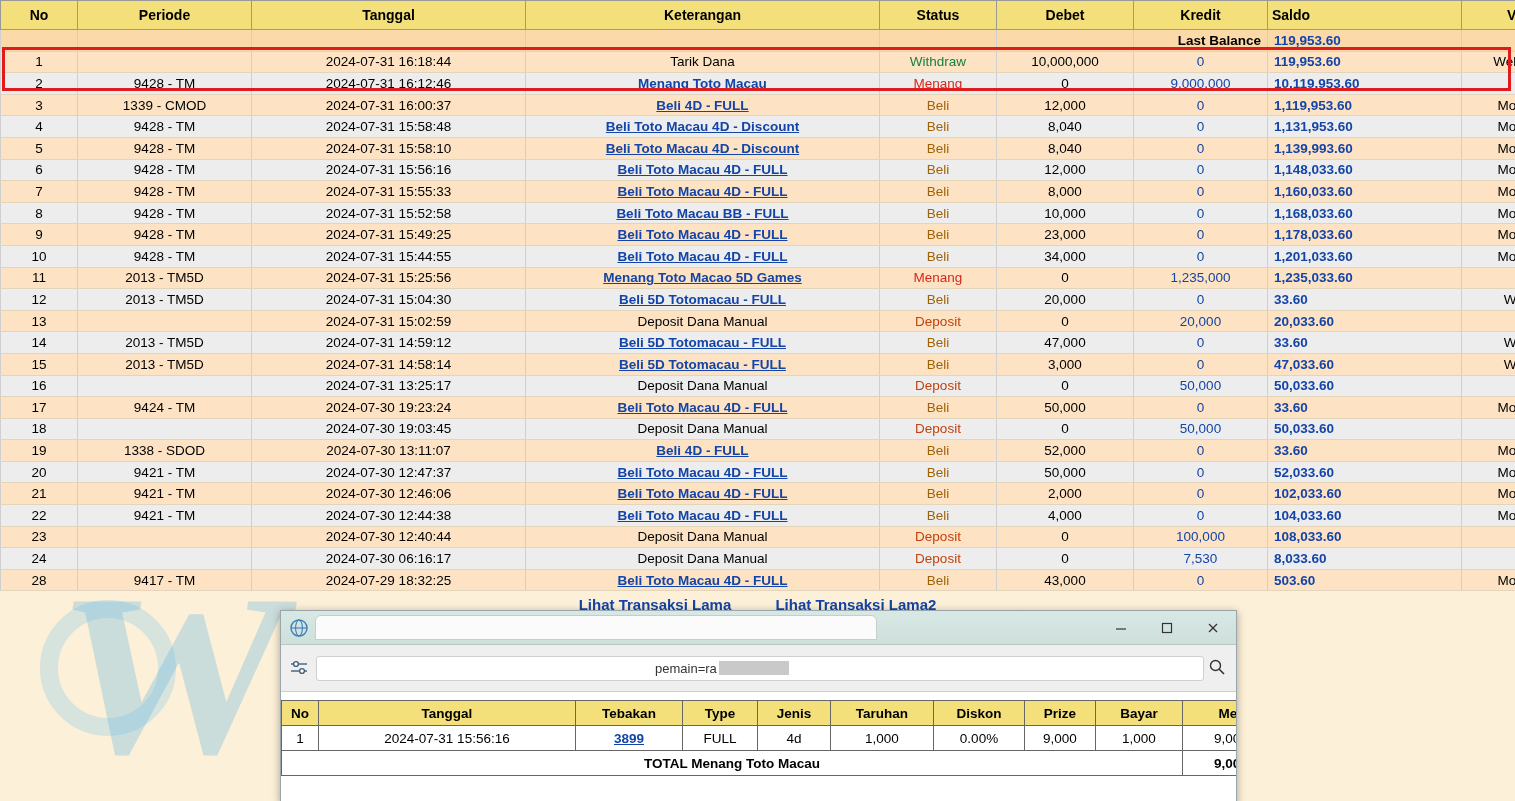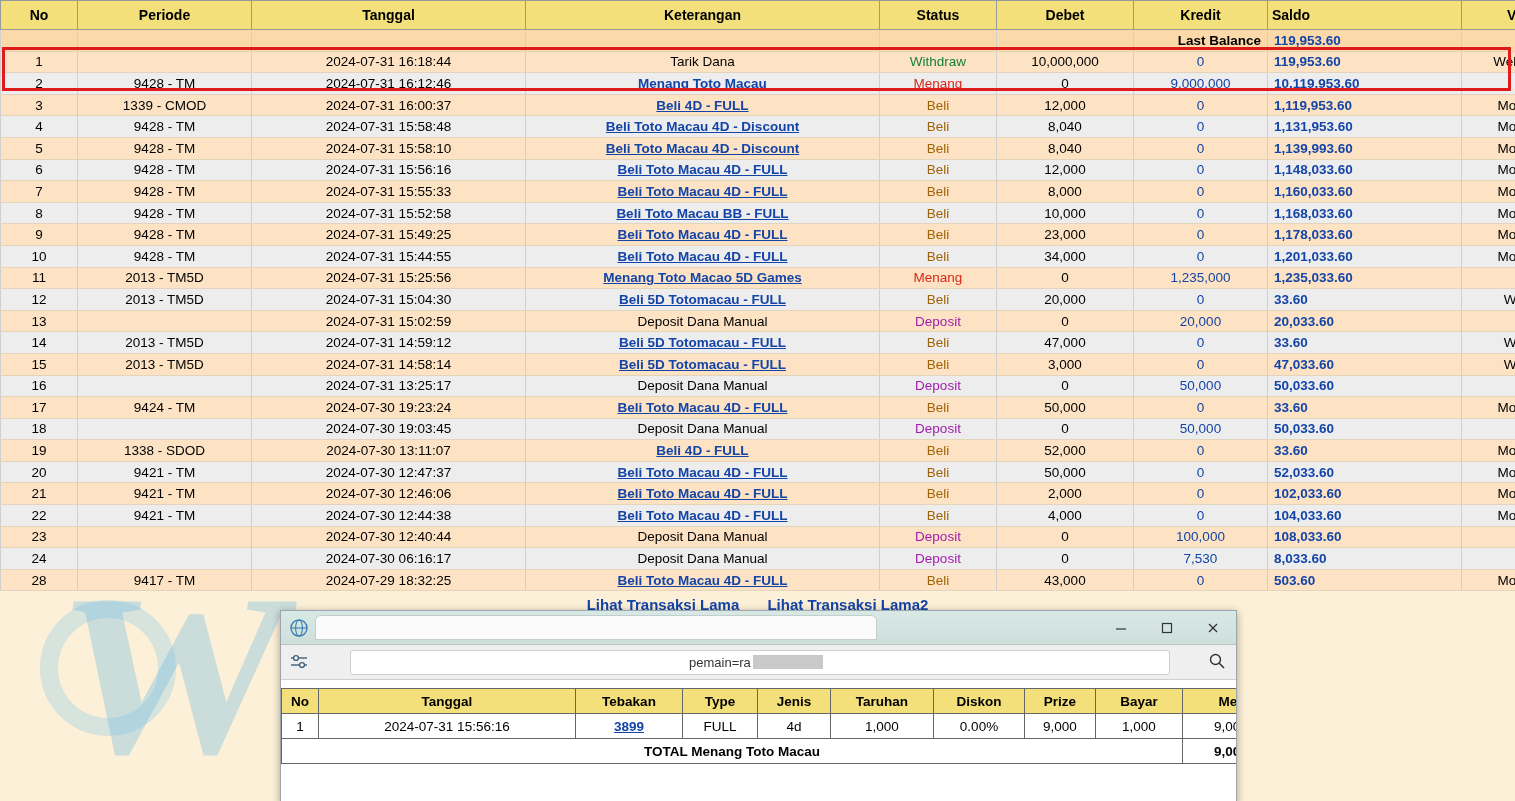--- a/index.html
+++ b/index.html
@@ -73,21 +73,21 @@
   .c-status{width:108px;text-align:center;}
   .c-debet{width:128px;text-align:center;}
   .c-kredit{width:125px;text-align:center;}
   .c-saldo{width:185px;text-align:left;}
   .c-via{width:103px;text-align:center;}
 
   .link{color:#1344a8;text-decoration:underline;cursor:pointer;font-weight:bold;}
   .st-withdraw{color:#15803d;}
   .st-menang{color:#d6281a;}
   .st-beli{color:#a16207;}
-  .st-deposit{color:#a21caf;}
+  .st-deposit{color:#c2410c;}
   .num-blue{color:#1344a8;}
   .saldo{color:#1344a8;font-weight:bold;}
   .lb-label{text-align:right;padding-right:10px;color:#000;}
   .lb-val{color:#1344a8;}
 
   
   .redbox{
     position:absolute;
     left:2px;top:47px;
     width:1509px;height:44px;
@@ -96,21 +96,21 @@
     pointer-events:none;
     box-sizing:border-box;
   }
 
   .footer-links{
     text-align:center;
     padding-top:5px;
     font-size:15px;
     font-weight:bold;
   }
-  .footer-links a{color:#1344a8;text-decoration:underline;margin:0 12px;cursor:pointer;}
+  .footer-links a{color:#1344a8;text-decoration:underline;margin:0 20px;cursor:pointer;}
 
   
   .popup{
     position:absolute;
     left:280px;top:610px;
     width:955px;height:191px;
     background:#e9e9e9;
     border:1px solid #9aa6ac;
     box-shadow:0 2px 8px rgba(0,0,0,0.35);
     z-index:10;
@@ -138,22 +138,21 @@
     width:46px;height:32px;
     display:flex;align-items:center;justify-content:center;
     font-size:15px;color:#333;cursor:pointer;
   }
   .pop-btn svg{display:block;}
   .pop-urlbar{
     height:34px;
     background:#efefef;
     display:flex;align-items:center;
     border-bottom:1px solid #cfcfcf;
-    padding:0 6px;
-    gap:34px;
+    padding:6px 6px;
   }
   .url-icon{width:24px;height:22px;margin-right:5px;}
   .url-field{
     flex:1 1 auto;height:23px;
     background:#fff;border:1px solid #cfcfcf;border-radius:3px;
     display:flex;align-items:center;
     padding:0 8px;
     font-size:13px;color:#333;
     position:relative;
     overflow:hidden;

